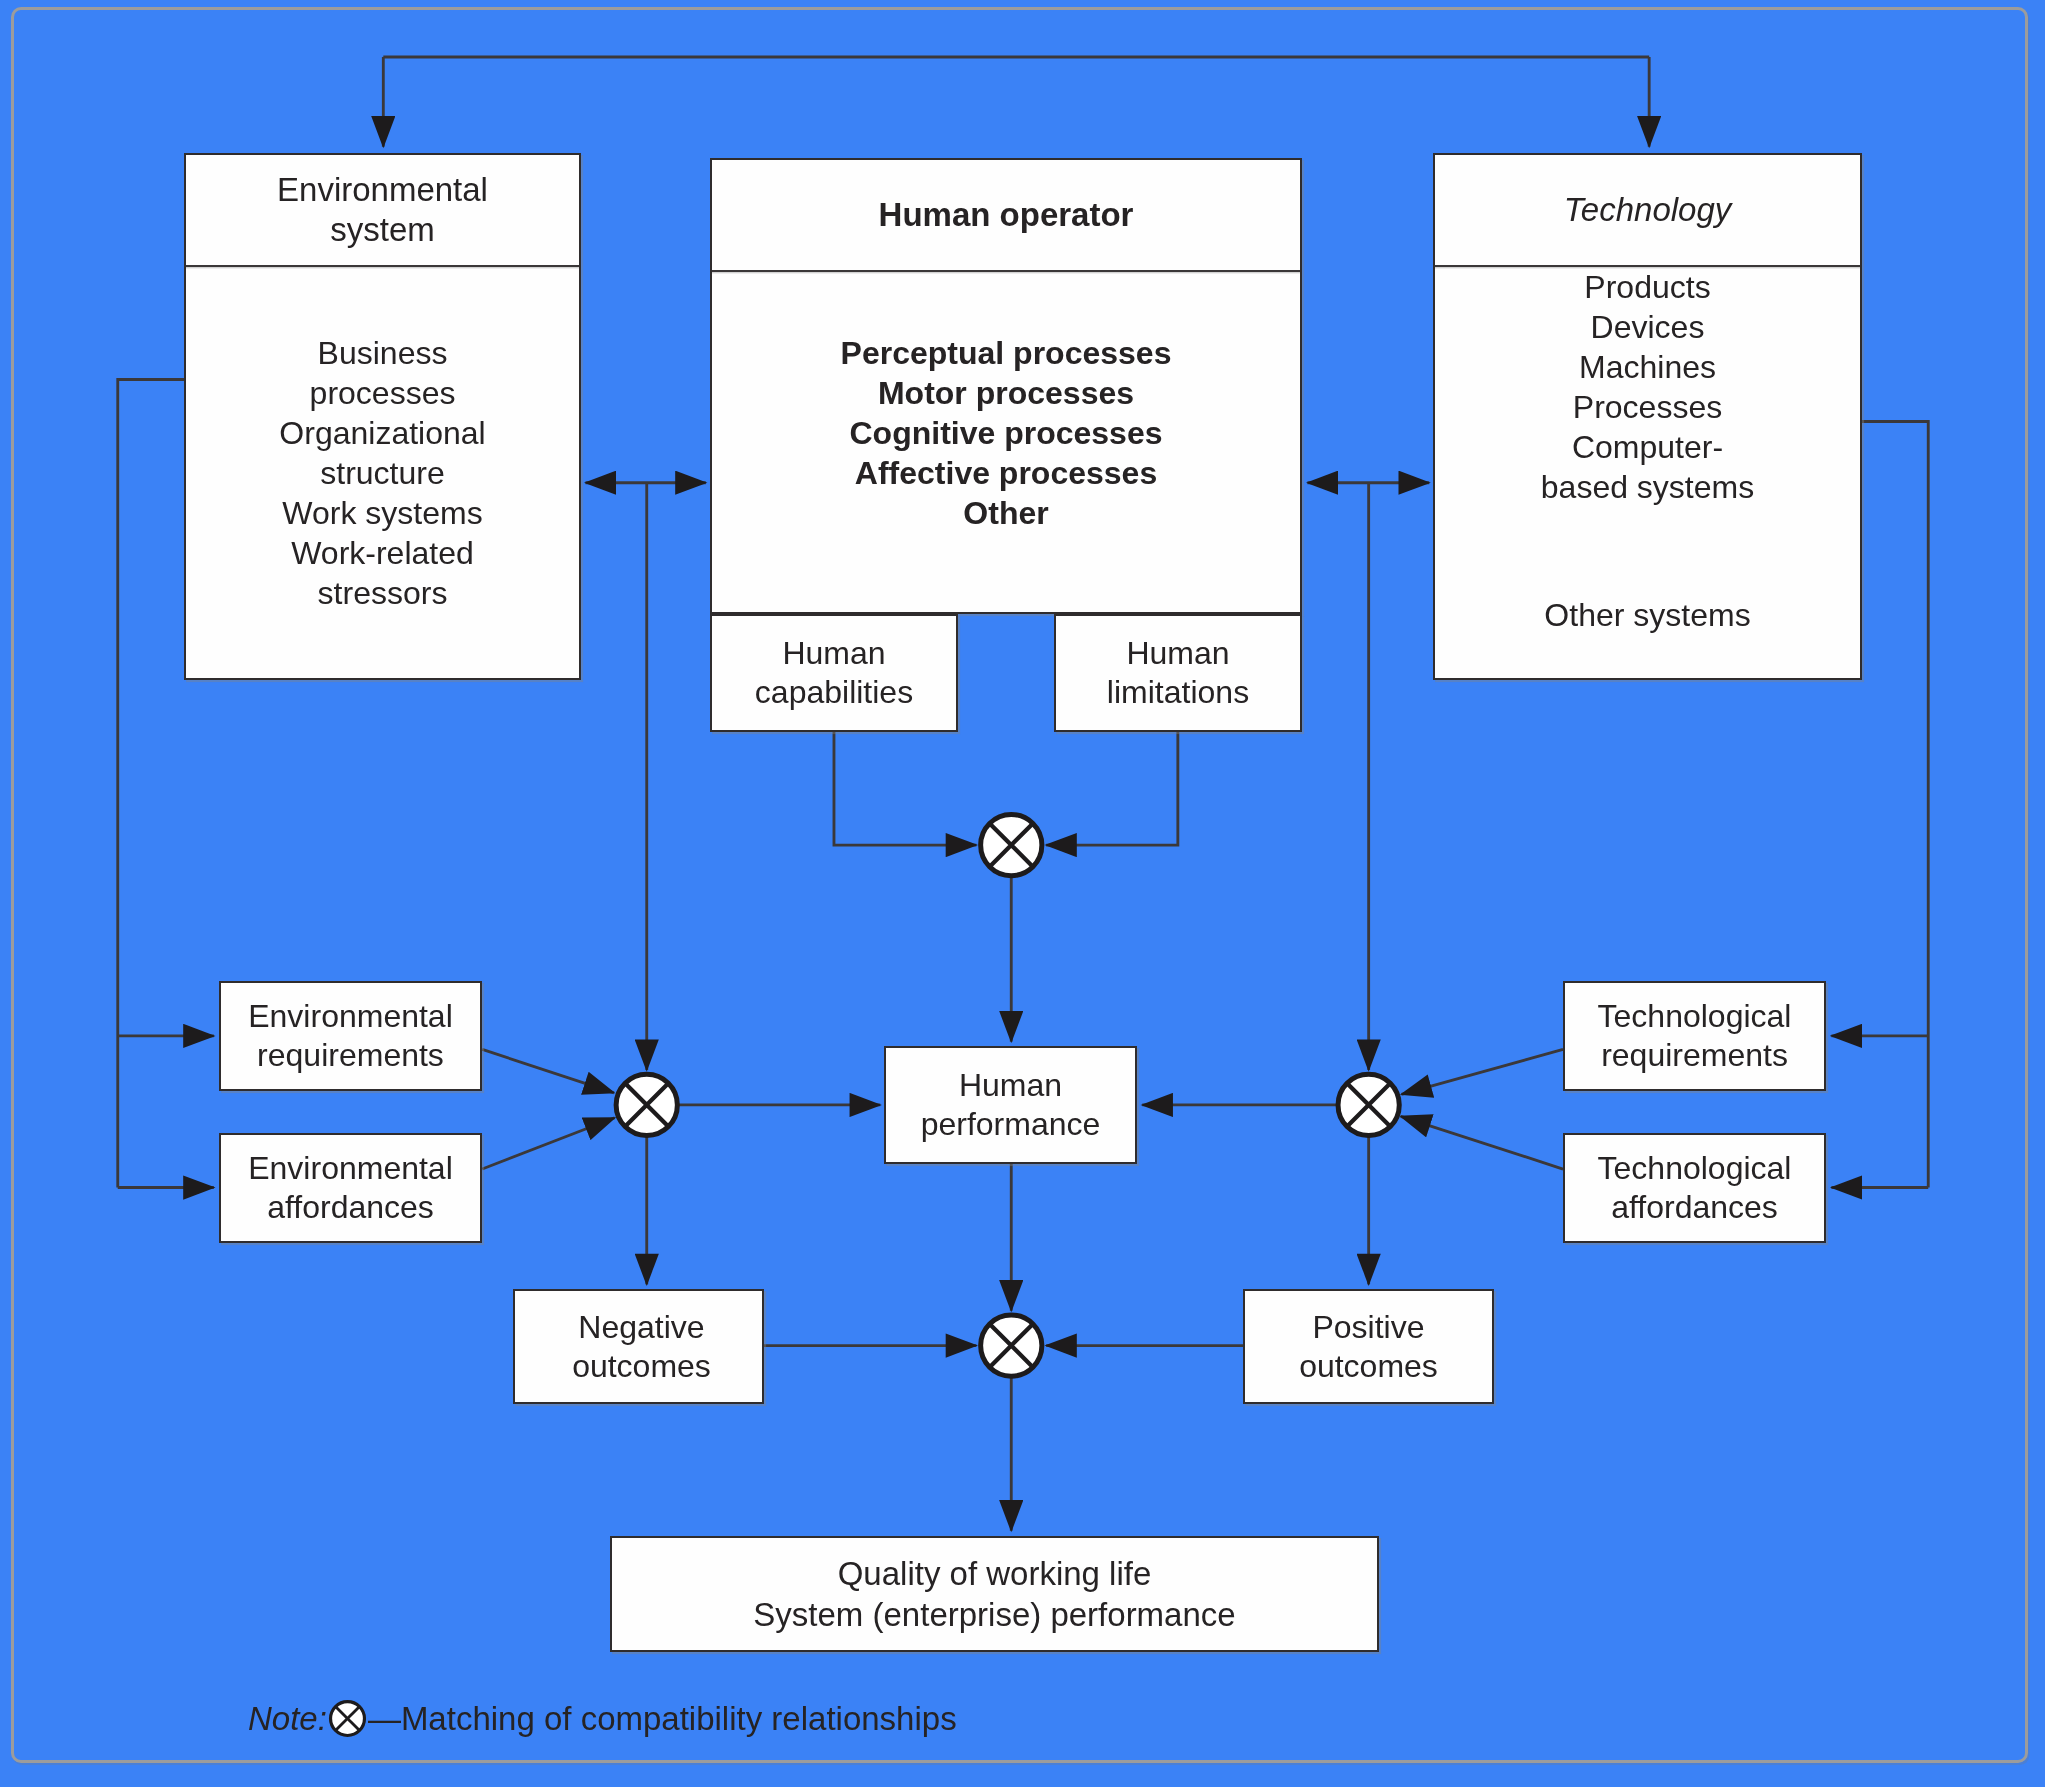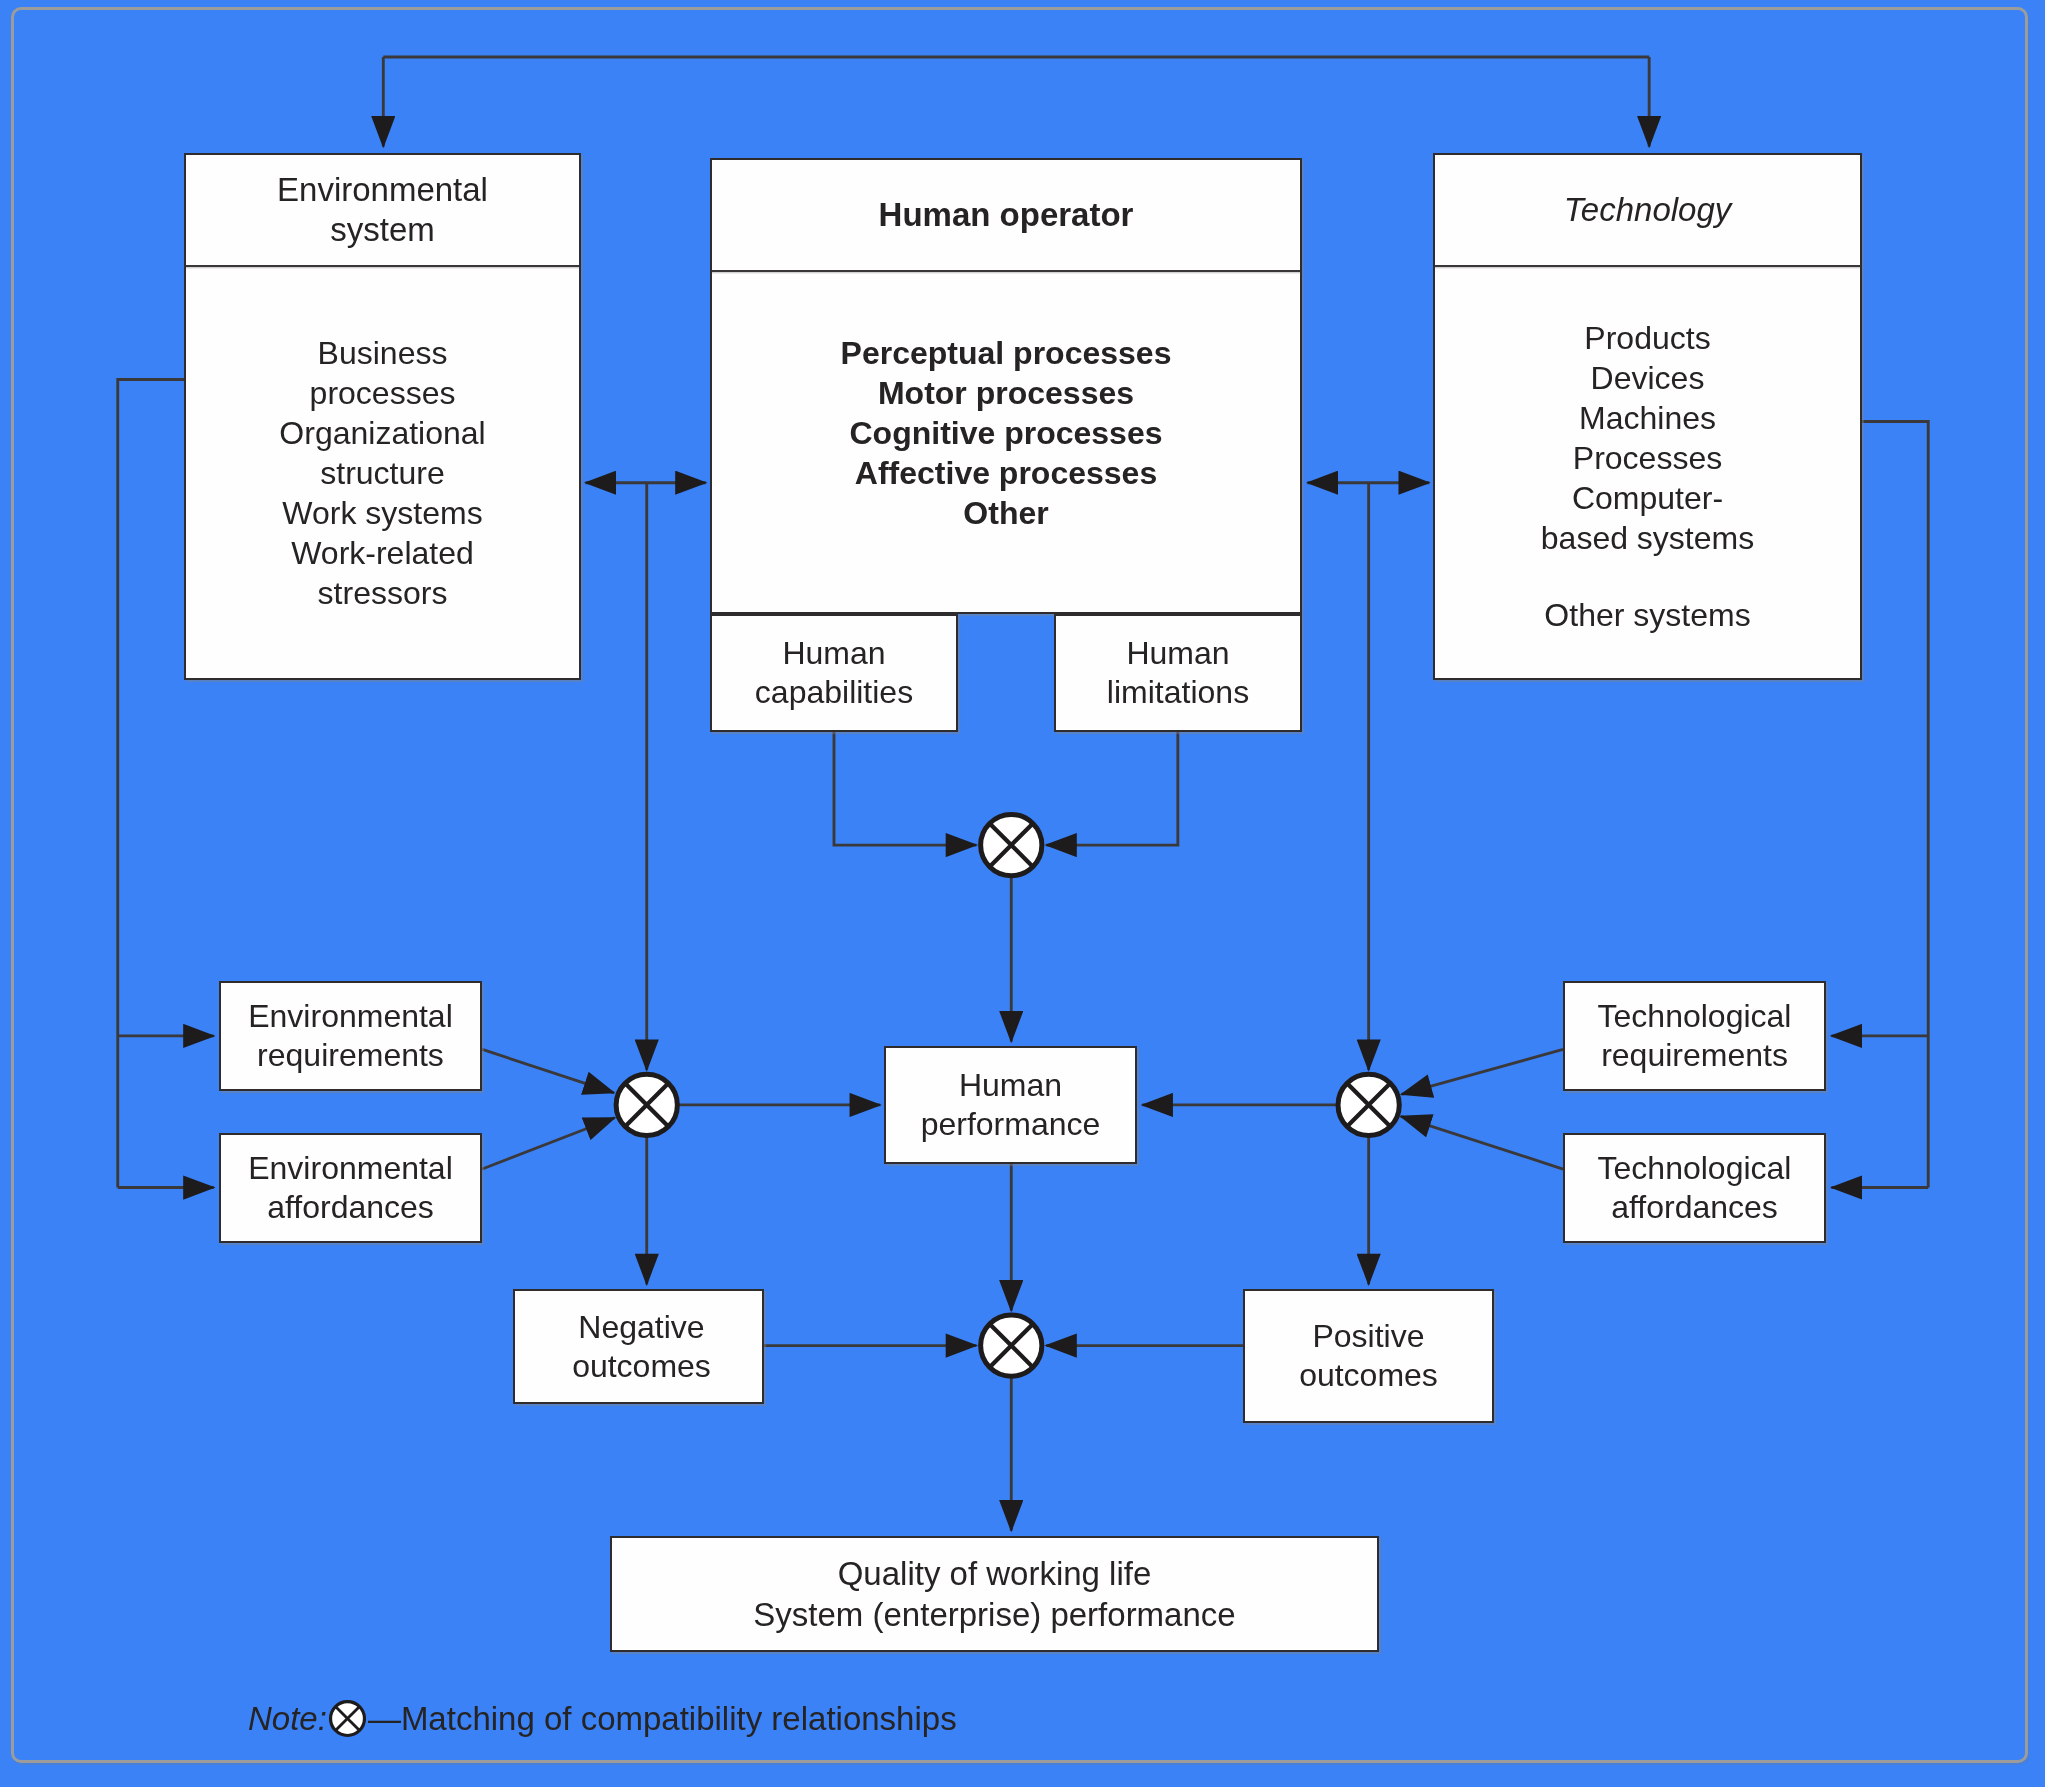--- a/index.html
+++ b/index.html
@@ -133,21 +133,21 @@
     <div class="hdr" style="height:110px;">Human operator</div>
     <div class="body" style="padding-top:61px;">Perceptual processes
 Motor processes
 Cognitive processes
 Affective processes
 Other</div>
   </div>
 
   <div class="box" style="left:1433px;top:153px;width:429px;height:527px;">
     <div class="hdr" style="height:110px;font-style:italic;">Technology</div>
-    <div class="body" style="padding-top:51px;">Products
+    <div class="body" style="">Products
 Devices
 Machines
 Processes
 Computer-
 based systems</div>
     <div class="body" style="flex:0 0 auto;padding-bottom:43px;">Other systems</div>
   </div>
 
   <div class="smallbox" style="left:710px;top:614px;width:248px;height:118px;">Human
 capabilities</div>
@@ -162,21 +162,21 @@
   <div class="smallbox" style="left:1563px;top:981px;width:263px;height:110px;">Technological
 requirements</div>
   <div class="smallbox" style="left:1563px;top:1133px;width:263px;height:110px;">Technological
 affordances</div>
 
   <div class="smallbox" style="left:884px;top:1046px;width:253px;height:118px;">Human
 performance</div>
 
   <div class="smallbox" style="left:513px;top:1289px;width:251px;height:115px;padding-left:6px;">Negative
 outcomes</div>
-  <div class="smallbox" style="left:1243px;top:1289px;width:251px;height:134px;">Positive
+  <div class="smallbox" style="left:1243px;top:1289px;width:251px;height:115px;">Positive
 outcomes</div>
 
   <div class="smallbox" style="left:610px;top:1536px;width:769px;height:116px;font-size:33px;line-height:41px;">Quality of working life
 System (enterprise) performance</div>
 
   <div id="note">
     <span class="prefix">Note:</span>
     <svg width="41" height="41" viewBox="0 0 58 58">
       <circle cx="29" cy="29" r="24" fill="#ffffff" stroke="#1d1b1c" stroke-width="4.5"></circle>
       <path d="M 12 12 L 46 46 M 12 46 L 46 12" stroke="#1d1b1c" stroke-width="4" fill="none"></path>

